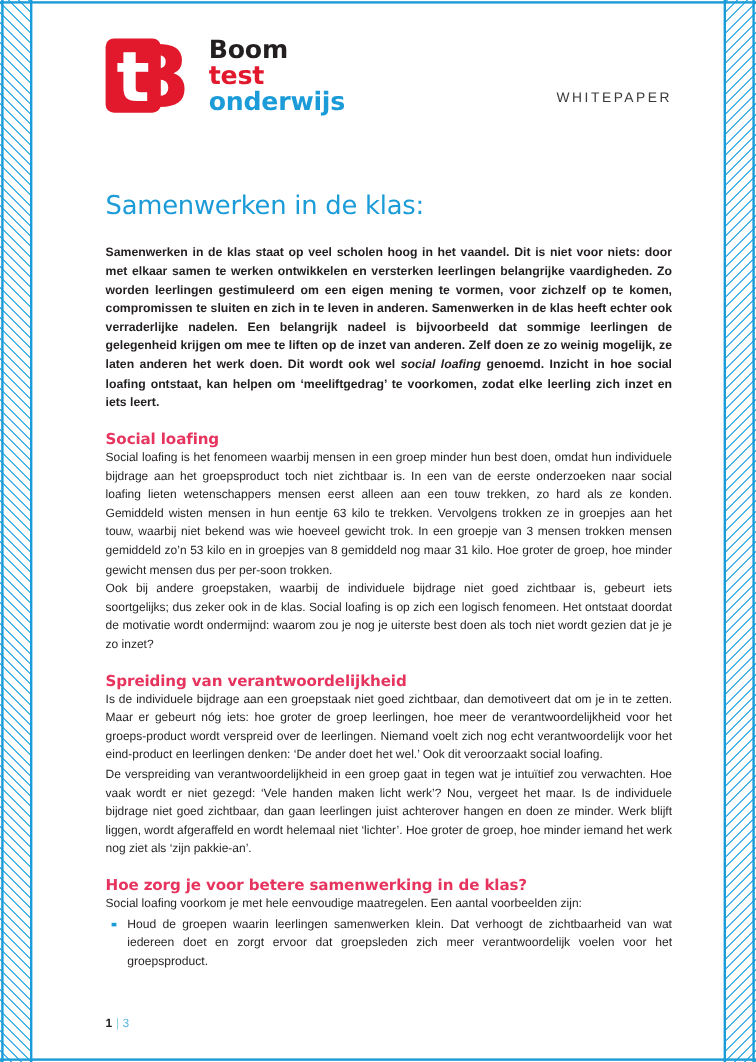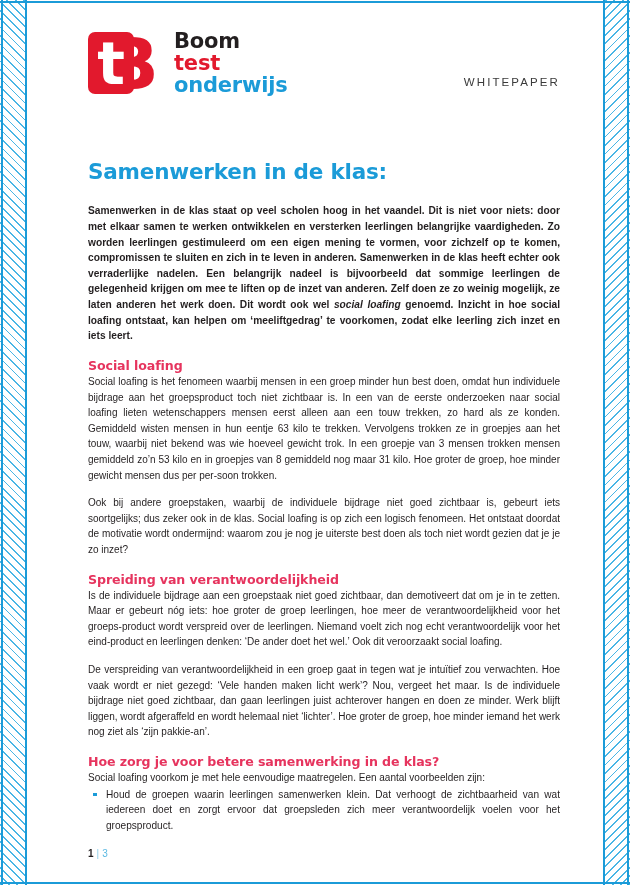--- a/index.html
+++ b/index.html
@@ -154,21 +154,21 @@
     color: #3a3a3a;
     padding-top: 48px;
     white-space: nowrap;
   }
 
   
   .doc-title {
     margin-top: 58px;
     color: #1b9bd8;
     font-family: "DejaVu Sans", sans-serif;
-    font-weight: 700;
+    font-weight: 400;
     font-size: 21.5px;
     line-height: 1.32;
     letter-spacing: -0.2px;
   }
   .doc-title div { white-space: nowrap; }
 
   .author {
     margin-top: 25px;
     font-size: 10.4px;
     color: #231f20;
@@ -194,21 +194,21 @@
     margin: 14px 0 1px 0;
     letter-spacing: -0.1px;
   }
   p.body {
     font-size: 10px;
     line-height: 1.56;
     margin: 0;
     text-align: justify;
     color: #231f20;
   }
-  p.body + p.body { margin-top: 12px; }
+  p.body + p.body { margin-top: 0; }
 
   ul.bullets {
     margin: 1px 0 0 0;
     padding: 0;
     list-style: none;
   }
   ul.bullets li {
     position: relative;
     padding-left: 18px;
     font-size: 10.1px;

